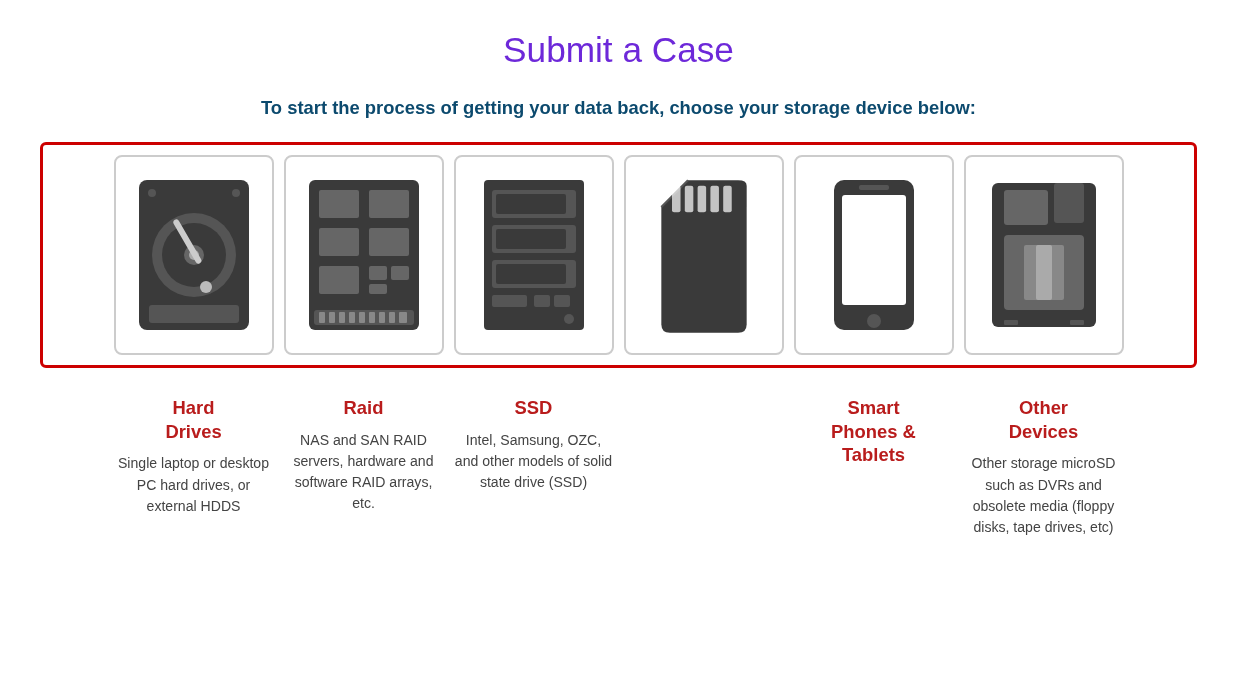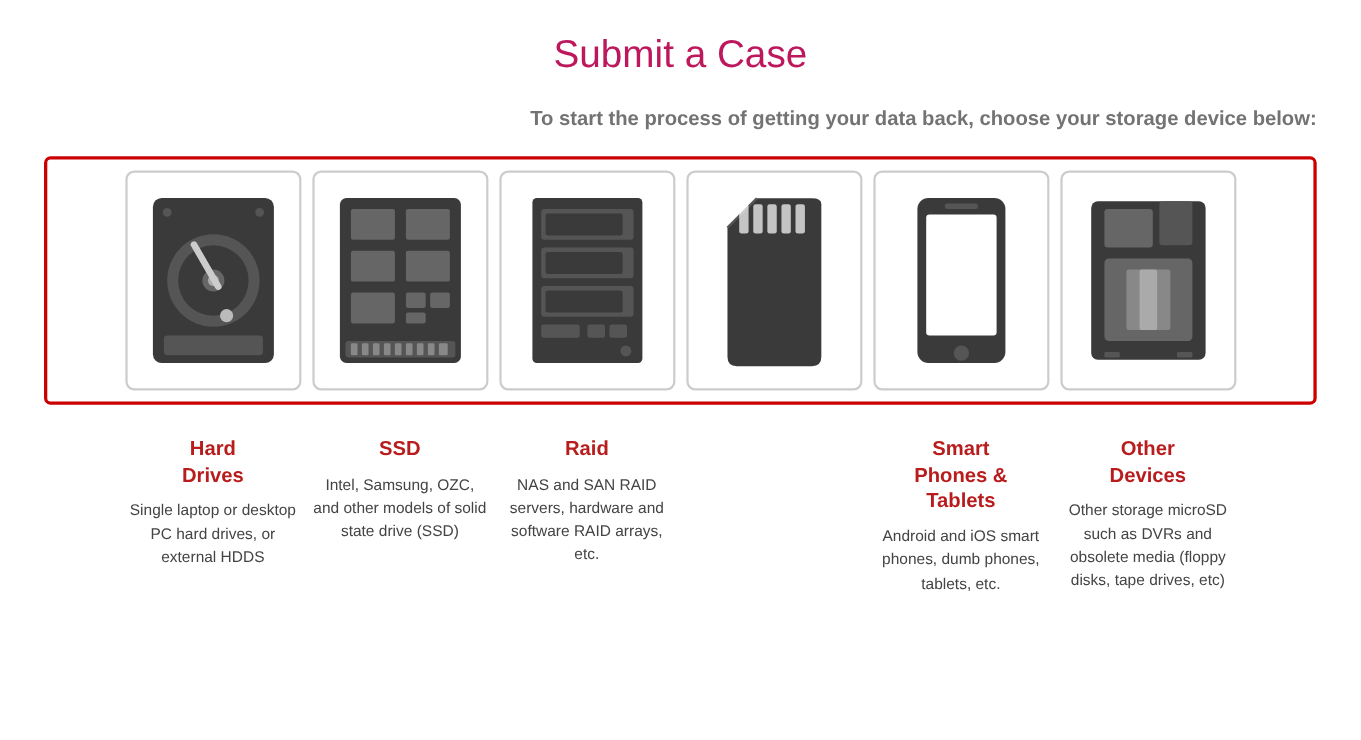--- a/index.html
+++ b/index.html
@@ -6,26 +6,26 @@
     body {
       background: #fff;
       font-family: Arial, sans-serif;
       color: #333;
       padding: 30px 40px;
     }
     h1 {
       text-align: center;
       font-size: 2.2em;
       font-weight: normal;
-      color: #be185d;
+      color: #6d28d9;
       margin-bottom: 24px;
     }
     .subtitle {
-      text-align: right;
-      color: #737373;
+      text-align: center;
+      color: #0c4a6e;
       font-weight: bold;
       font-size: 1.15em;
       margin-bottom: 20px;
       line-height: 1.5;
     }
     .device-grid-wrapper {
       border: 3px solid #cc0000;
       border-radius: 6px;
       padding: 10px 10px;
       display: flex;
@@ -192,30 +192,29 @@
   </div>
 
 </div>
 
 <div class="labels-grid">
   <div class="label-col">
     <h3>Hard<br>Drives</h3>
     <p>Single laptop or desktop PC hard drives, or external HDDS</p>
   </div>
   <div class="label-col">
+    <h3>Raid</h3>
+    <p>NAS and SAN RAID servers, hardware and software RAID arrays, etc.</p>
+  </div>
+  <div class="label-col">
     <h3>SSD</h3>
     <p>Intel, Samsung, OZC, and other models of solid state drive (SSD)</p>
   </div>
   <div class="label-col">
-    <h3>Raid</h3>
-    <p>NAS and SAN RAID servers, hardware and software RAID arrays, etc.</p>
-  </div>
-  <div class="label-col">
   </div>
   <div class="label-col">
     <h3>Smart<br>Phones &amp;<br>Tablets</h3>
-    <p>Android and iOS smart phones, dumb phones, tablets, etc.</p>
   </div>
   <div class="label-col">
     <h3>Other<br>Devices</h3>
     <p>Other storage microSD such as DVRs and obsolete media (floppy disks, tape drives, etc)</p>
   </div>
 </div>
 
 </body></html>

